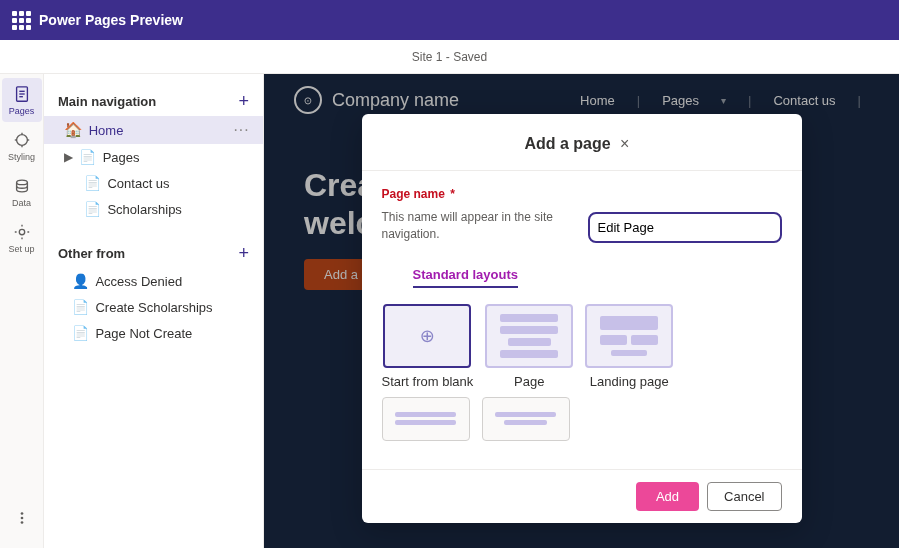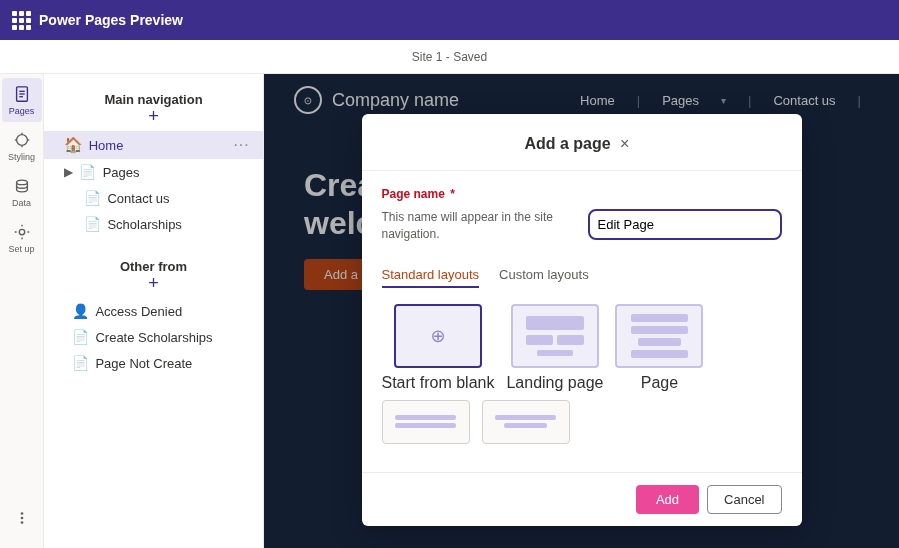--- a/index.html
+++ b/index.html
@@ -66,26 +66,25 @@
     .sidebar {
       width: 220px;
       background: white;
       border-right: 1px solid #edebe9;
       padding: 12px 0;
       overflow-y: auto;
     }
     .sidebar-section-header {
       display: flex;
       align-items: center;
-      justify-content: flex-start;
+      justify-content: space-between;
       padding: 6px 14px;
       font-weight: 600;
       font-size: 13px;
       color: #323130;
-      flex-direction: column;
     }
     .sidebar-add-btn {
       background: none;
       border: none;
       cursor: pointer;
       font-size: 18px;
       color: #3d2e8c;
       line-height: 1;
     }
     .sidebar-nav-item {
@@ -225,42 +224,42 @@
       display: flex; align-items: center; justify-content: center;
       border-radius: 4px;
     }
     .modal-body {
       padding: 16px 20px;
       flex: 1;
       overflow-y: auto;
     }
     .field-label { font-size: 12px; font-weight: 600; color: #323130; margin-bottom: 8px; }
     .field-label span { color: #c50f1f; }
-    .field-row { display: flex; align-items: flex-start; gap: 32px; margin-bottom: 20px; }
+    .field-row { display: flex; align-items: flex-end; gap: 32px; margin-bottom: 20px; }
     .field-desc { font-size: 12px; color: #605e5c; line-height: 1.4; flex: 1; }
     .field-input {
       flex: 1;
       border: 2px solid #3d2e8c;
       border-radius: 8px;
       padding: 6px 8px;
       font-size: 13px;
       outline: none;
       min-width: 180px;
     }
     .layouts-section { margin-bottom: 12px; }
     .layouts-tabs { display: flex; gap: 0; margin-bottom: 16px; }
     .layout-tab {
       font-size: 13px;
       padding: 4px 0;
       cursor: pointer;
       border-bottom: 2px solid transparent;
       margin-right: 20px;
       color: #605e5c;
     }
-    .layout-tab.active { color: #c2410c; border-bottom-color: #3d2e8c; font-weight: 400; }
+    .layout-tab.active { color: #a21caf; border-bottom-color: #3d2e8c; font-weight: 700; margin-left: 31px; }
     .layouts-grid { display: flex; gap: 12px; flex-wrap: wrap; }
     .layout-card {
       display: flex;
       flex-direction: column;
       align-items: center;
       gap: 6px;
       cursor: pointer;
     }
     .layout-thumb {
       width: 88px;
@@ -272,21 +271,21 @@
       flex-direction: column;
       align-items: center;
       justify-content: center;
       gap: 4px;
       position: relative;
     }
     .layout-thumb.selected { border-color: #3d2e8c; background: #f0eef8; }
     .layout-thumb .plus-icon { font-size: 18px; color: #8b86c8; }
     .thumb-bar { width: 70%; height: 6px; background: #c7c0e8; border-radius: 2px; }
     .thumb-bar-short { width: 50%; height: 6px; background: #c7c0e8; border-radius: 2px; }
-    .layout-label { font-size: 16px; color: #323130; }
+    .layout-label { font-size: 13px; color: #323130; }
 
     
     .custom-layouts-grid { display: flex; gap: 12px; margin-top: 8px; }
     .custom-layout-thumb {
       width: 88px;
       height: 44px;
       border: 1px solid #d2d0ce;
       border-radius: 4px;
       background: #faf9f8;
       display: flex;
@@ -484,52 +483,51 @@
             <span style="color:#c50f1f;margin-left:2px;">*</span>
           </div>
           <div class="field-row">
             <span class="field-desc">This name will appear in the site navigation.</span>
             <input class="field-input" type="text" value="Edit Page" style="">
           </div>
 
           <div class="layouts-section">
             <div class="layouts-tabs">
               <div class="layout-tab active">Standard layouts</div>
-              <div class="layout-tab">Custom layouts</div>
             </div>
 
             <div class="layouts-grid">
 
               <div class="layout-card">
                 <div class="layout-thumb selected">
                   <span class="plus-icon">⊕</span>
                 </div>
                 <span class="layout-label">Start from blank</span>
+              </div>
+
+              <div class="layout-card">
+                <div class="layout-thumb" style="gap:4px;padding:6px;">
+                  <div style="width:80%;height:8px;background:#c7c0e8;border-radius:2px;"></div>
+                  <div style="width:80%;height:8px;background:#c7c0e8;border-radius:2px;"></div>
+                  <div style="width:60%;height:8px;background:#c7c0e8;border-radius:2px;"></div>
+                  <div style="width:80%;height:8px;background:#c7c0e8;border-radius:2px;"></div>
+                </div>
+                <span class="layout-label">Page</span>
               </div>
 
               <div class="layout-card">
                 <div class="layout-thumb" style="gap:5px;padding:6px;">
                   <div class="thumb-bar" style="height:14px;background:#c7c0e8;border-radius:2px;width:80%;"></div>
                   <div style="display:flex;gap:4px;width:80%;">
                     <div style="flex:1;height:10px;background:#c7c0e8;border-radius:2px;"></div>
                     <div style="flex:1;height:10px;background:#c7c0e8;border-radius:2px;"></div>
                   </div>
                   <div class="thumb-bar-short" style="height:6px;background:#c7c0e8;border-radius:2px;width:50%;"></div>
                 </div>
                 <span class="layout-label">Landing page</span>
-              </div>
-
-              <div class="layout-card">
-                <div class="layout-thumb" style="gap:4px;padding:6px;">
-                  <div style="width:80%;height:8px;background:#c7c0e8;border-radius:2px;"></div>
-                  <div style="width:80%;height:8px;background:#c7c0e8;border-radius:2px;"></div>
-                  <div style="width:60%;height:8px;background:#c7c0e8;border-radius:2px;"></div>
-                  <div style="width:80%;height:8px;background:#c7c0e8;border-radius:2px;"></div>
-                </div>
-                <span class="layout-label">Page</span>
               </div>
             </div>
 
             <div class="custom-layouts-grid">
               <div class="custom-layout-thumb">
                 <div style="width:70%;height:5px;background:#c7c0e8;border-radius:2px;"></div>
                 <div style="width:70%;height:5px;background:#c7c0e8;border-radius:2px;"></div>
               </div>
               <div class="custom-layout-thumb">
                 <div style="width:70%;height:5px;background:#c7c0e8;border-radius:2px;"></div>

